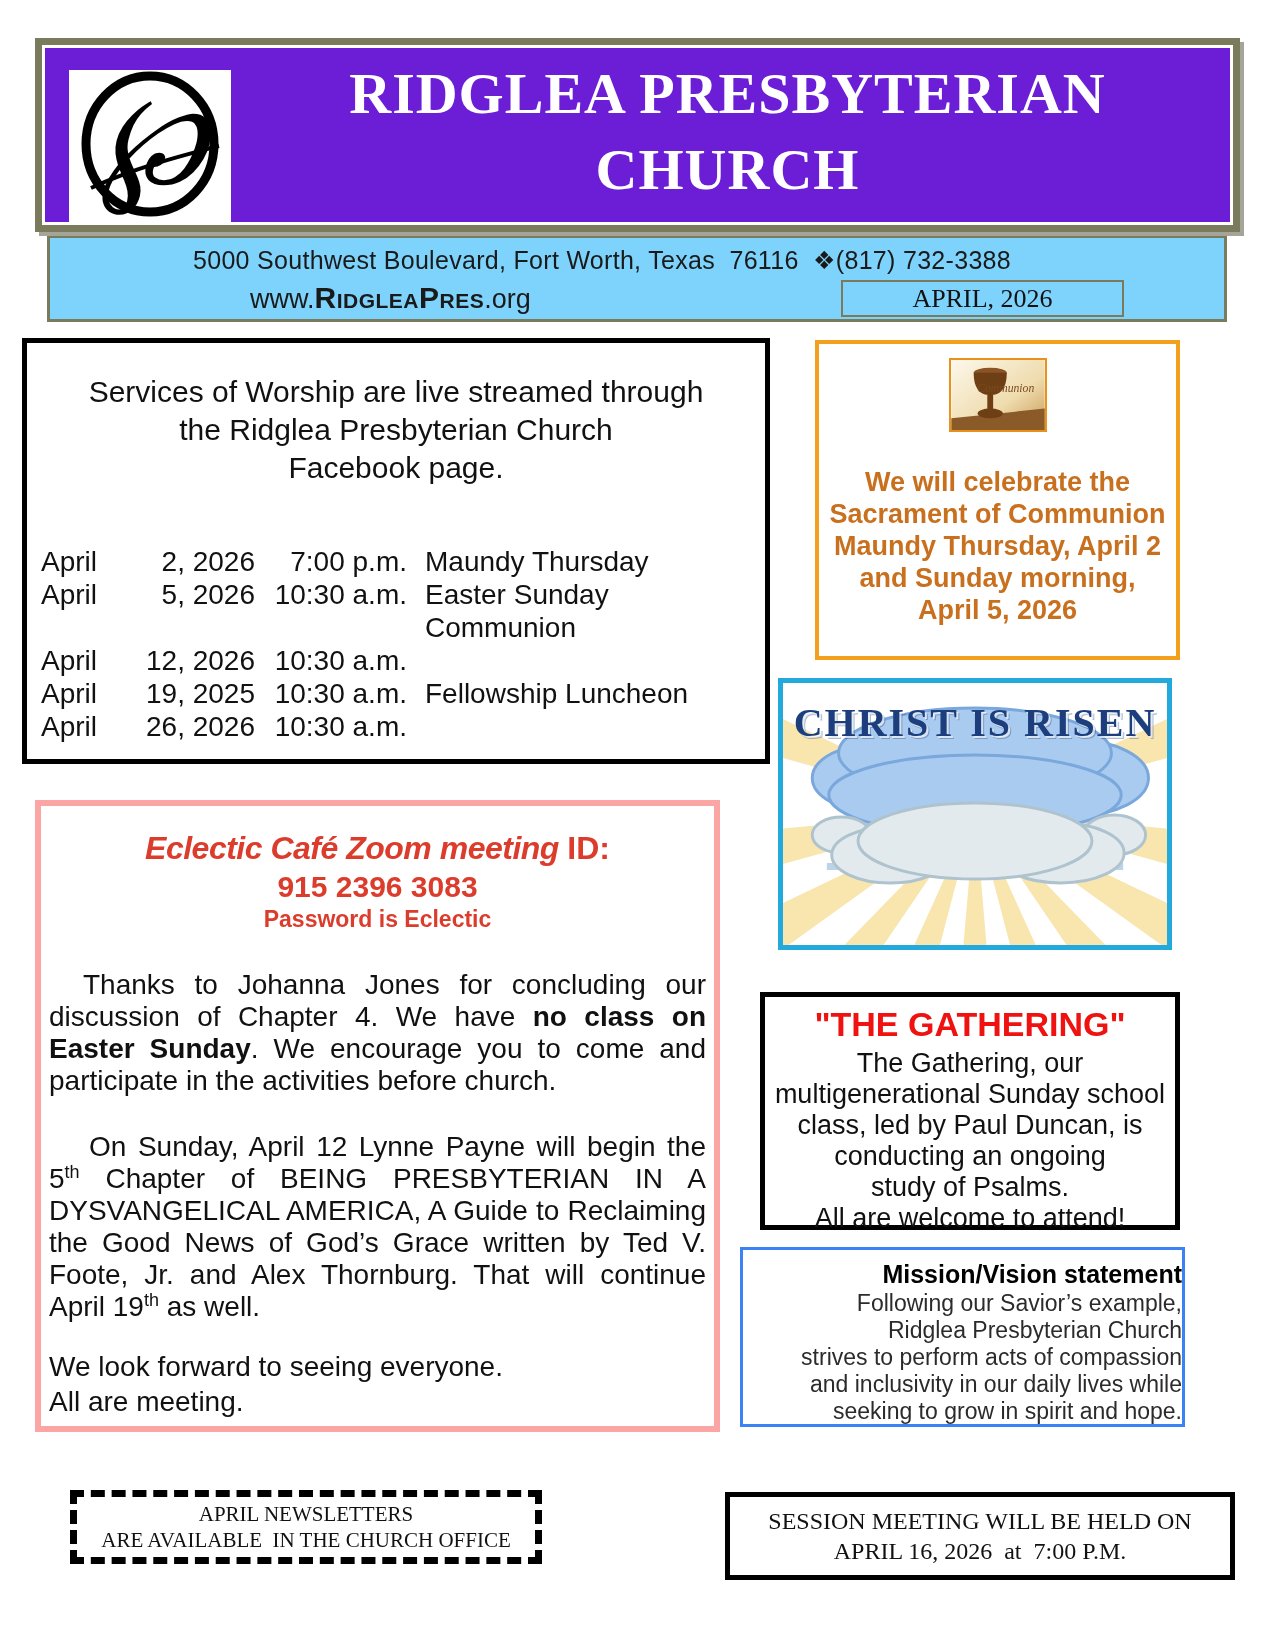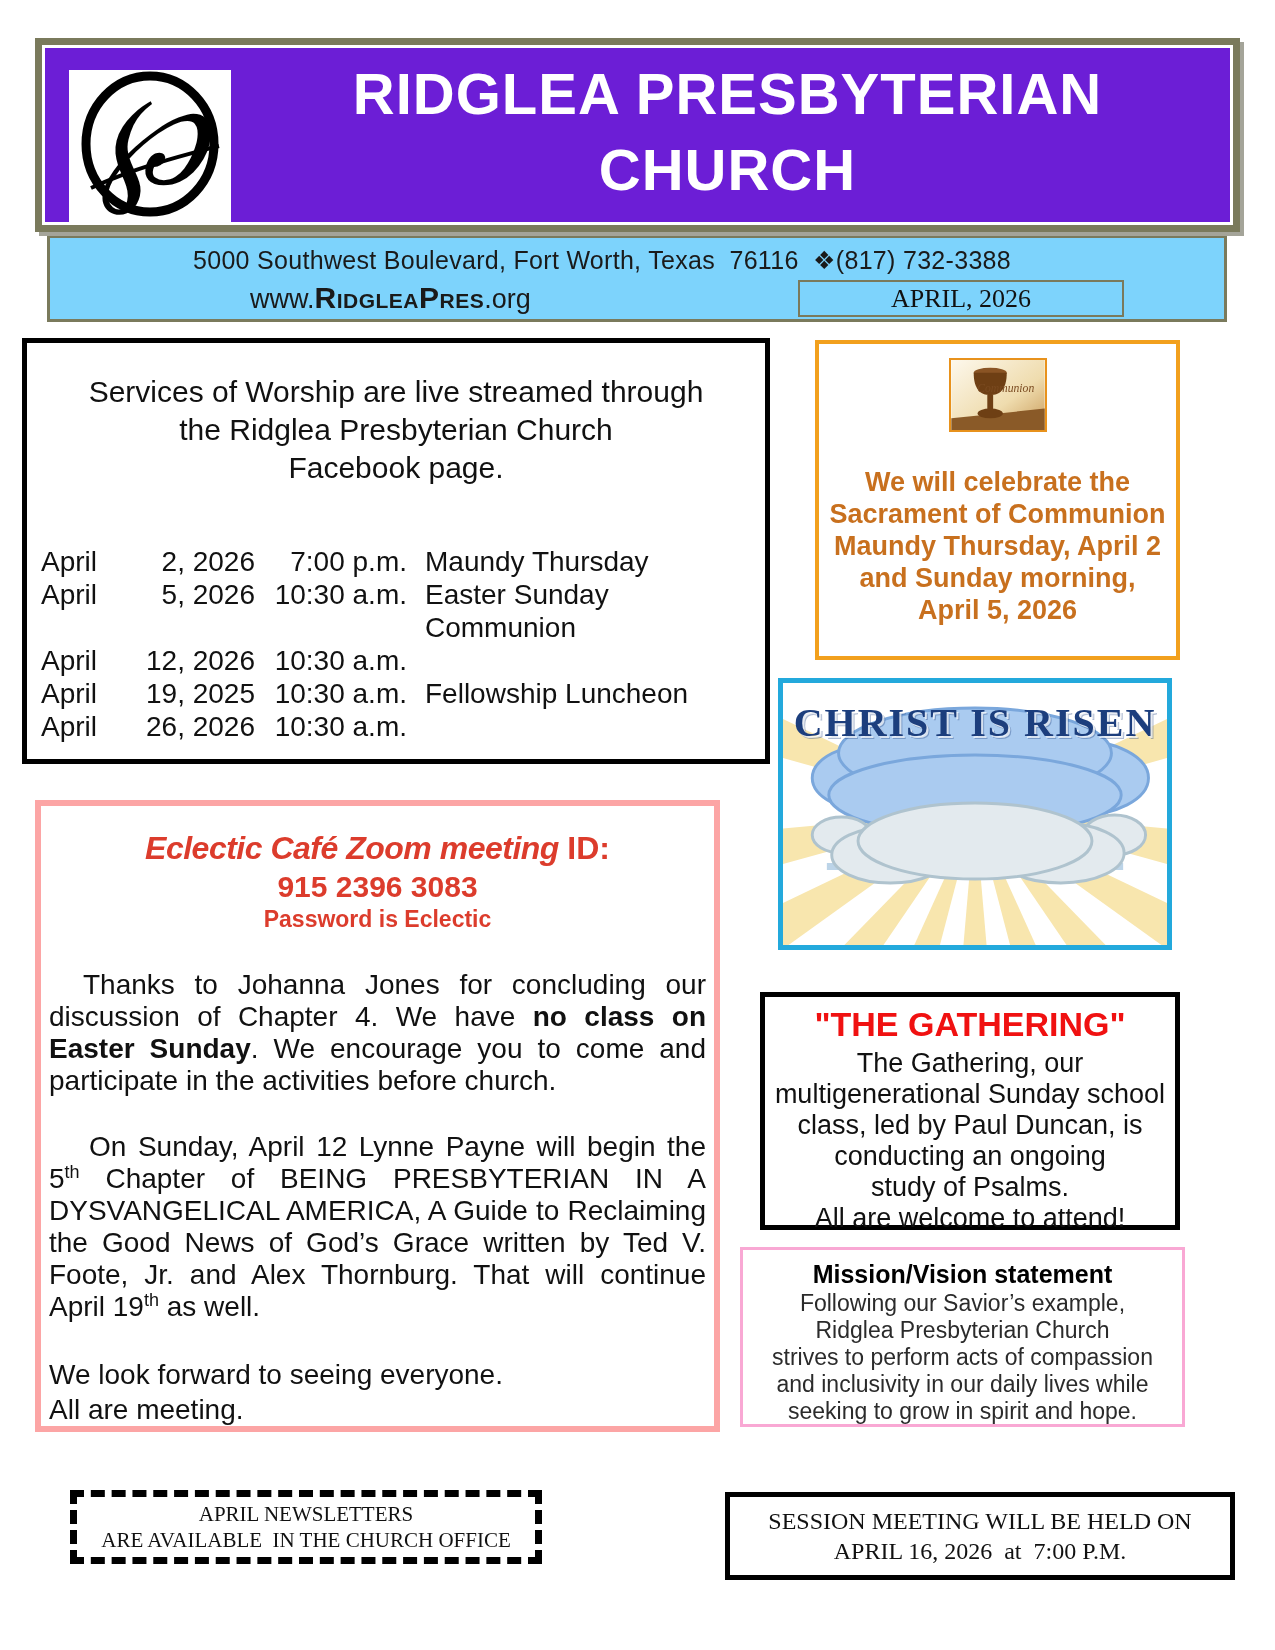--- a/index.html
+++ b/index.html
@@ -7,29 +7,29 @@
   body { width:1275px; height:1650px; position:relative; font-family:"Liberation Sans", sans-serif; color:#111; }
   .page { position:absolute; inset:0; overflow:hidden; }
 
   
   .header-frame { position:absolute; left:35px; top:38px; width:1205px; height:194px;
     border:7px solid #7A7A5C; background:#6C1ED6; box-shadow:4px 4px 0 rgba(90,90,70,.55); }
   .header-inner { position:relative; width:100%; height:100%; border:3px solid #fff; background:#6C1ED6; }
   .logo-box { position:absolute; left:24px; top:22px; width:162px; height:152px; background:#fff; }
   .logo-box svg { width:100%; height:100%; display:block; }
   .header-title { position:absolute; left:210px; right:30px; top:8px; text-align:center;
-    font-family:Liberation Sans, sans-serif; font-weight:bold; color:#fff; font-size:58px; line-height:76px; letter-spacing:1px; }
+    font-family:Liberation Serif, serif; font-weight:bold; color:#fff; font-size:58px; line-height:76px; letter-spacing:1px; }
 
   
   .address-bar { position:absolute; left:47px; top:236px; width:1180px; height:86px;
     border:3px solid #7A7A5C; border-top-width:2px; background:#7dd3fc; }
   .address-line { margin-top:8px; text-align:center; padding-right:70px; font-size:25px; letter-spacing:.3px; white-space:pre-wrap; color:#1a1a1a; }
   .website-line { margin-top:6px; margin-left:200px; font-size:27px; color:#1a1a1a; }
   .website-line .brand { font-weight:bold; font-variant:small-caps; font-size:30px; letter-spacing:.5px; }
-  .date-box { position:absolute; right:100px; top:42px; width:326px; height:37px; border:2px solid #7A7A5C;
+  .date-box { position:absolute; right:100px; top:42px; width:283px; height:37px; border:2px solid #7A7A5C;
     display:flex; align-items:center; justify-content:center; font-family:"Liberation Serif", serif; font-size:26px; }
 
   
   .services-box { position:absolute; left:22px; top:338px; width:748px; height:426px; border:5px solid #000; padding:12px 14px; }
   .services-intro { text-align:center; font-size:30px; line-height:38px; white-space:pre-wrap; margin-top:18px; }
   .schedule { margin-top:58px; font-size:28px; line-height:33px; }
   .schedule-row { display:grid; grid-template-columns:82px 132px 152px auto; }
   .schedule-row .c-date, .schedule-row .c-time { text-align:right; }
   .schedule-row .c-event { padding-left:18px; }
 
@@ -48,29 +48,29 @@
   
   .eclectic-box { position:absolute; left:35px; top:800px; width:685px; height:632px; border:6px solid #fca5a5; padding:24px 8px 10px 8px; }
   .eclectic-heading { text-align:center; font-size:32px; font-weight:bold; color:#DC3C2C; }
   .eclectic-heading .it { font-style:italic; letter-spacing:-.5px; }
   .eclectic-id { text-align:center; font-size:30px; font-weight:bold; color:#DC3C2C; margin-top:3px; }
   .eclectic-pass { text-align:center; font-size:23px; font-weight:bold; color:#DC3C2C; margin-top:2px; }
   .para { font-size:28px; line-height:32px; text-align:justify; }
   .para.p1 { margin-top:36px; text-indent:34px; }
   .para.p2 { margin-top:34px; text-indent:40px; }
   .para sup { font-size:18px; line-height:0; }
-  .closing { margin-top:34px; font-size:28px; line-height:35px; }
+  .closing { margin-top:26px; font-size:28px; line-height:35px; }
 
   
   .gathering-box { position:absolute; left:760px; top:992px; width:420px; height:238px; border:5px solid #000; padding-top:8px; text-align:center; }
   .gathering-title { font-size:34px; font-weight:bold; color:#F01111; }
   .gathering-body { margin-top:4px; font-size:27px; line-height:31px; white-space:pre-wrap; }
 
   
-  .mission-box { position:absolute; left:740px; top:1247px; width:445px; height:180px; border:3px solid #f9a8d4; padding-top:10px; text-align:center; color:#2b2b2b; }
+  .mission-box { position:absolute; left:740px; top:1247px; width:445px; height:180px; border:3px solid #3b82f6; padding-top:10px; text-align:right; color:#2b2b2b; }
   .mission-title { font-size:25px; font-weight:bold; color:#000; }
   .mission-body { margin-top:1px; font-size:23px; line-height:27px; white-space:pre-wrap; }
 
   
   .newsletter-box { position:absolute; left:70px; top:1490px; width:472px; height:74px; border:7px dashed #000;
     display:flex; align-items:center; justify-content:center; text-align:center;
     font-family:"Liberation Serif", serif; font-size:21px; line-height:26px; white-space:pre-wrap; }
   .session-box { position:absolute; left:725px; top:1492px; width:510px; height:88px; border:5px solid #000;
     display:flex; align-items:center; justify-content:center; text-align:center;
     font-family:"Liberation Serif", serif; font-size:24px; line-height:30px; white-space:pre-wrap; }

